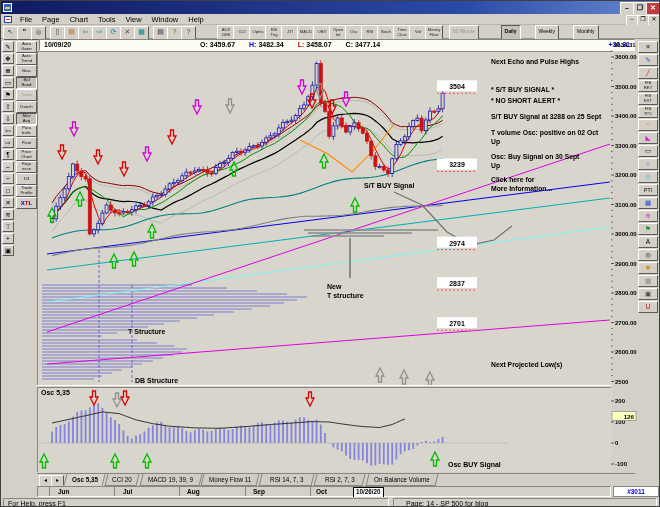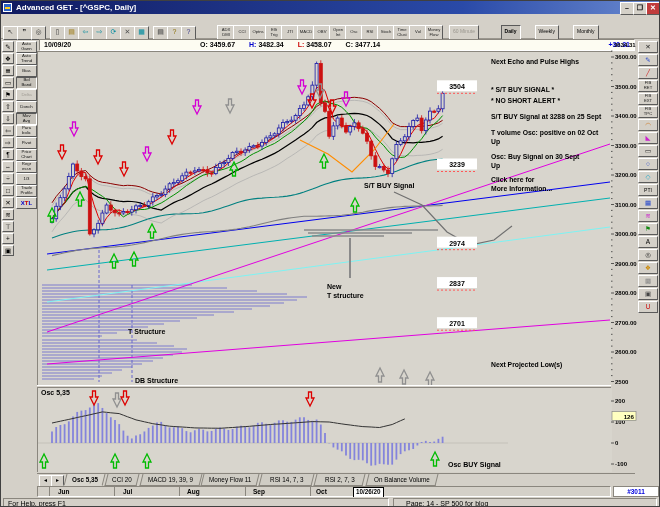--- a/index.html
+++ b/index.html
@@ -61,24 +61,30 @@
   #statusbar{position:absolute;left:0;top:496px;width:660px;height:11px;background:#d4d0c8;font-size:7px;line-height:10px;color:#000}
   .panel{position:absolute;top:1px;height:9px;border:1px solid;border-color:#8a867e #fff #fff #8a867e;box-sizing:border-box}
   svg text{font-family:"Liberation Sans",sans-serif}
 </style>
 </head>
 <body>
 
 <div id="app">
   <div id="titlebar">
     <div id="appicon"></div>
-    <span id="title">Advanced GET - [^GSPC, Daily]</span>
   <div class="winbtn" style="left: 619px;">–</div>
       <div class="winbtn" style="left: 632px;">❐</div>
       <div class="winbtn close" style="left: 645px;">✕</div>
+    </div>
+  <div id="menubar">
+    <div id="mdiicon"></div>
+    <div id="menuitems"><span class="mi">File</span><span class="mi">Page</span><span class="mi">Chart</span><span class="mi">Tools</span><span class="mi">View</span><span class="mi">Window</span><span class="mi">Help</span></div>
+  <div class="mdibtn" style="left: 625px;">–</div>
+      <div class="mdibtn" style="left: 636px;">❐</div>
+      <div class="mdibtn" style="left: 647px;">✕</div>
     </div>
   <div id="toolbar">
       <div class="tbtn" style="left: 2px; color: rgb(51, 51, 51);">↖</div>
       <div class="tbtn" style="left: 16px; color: rgb(51, 51, 51);">❞</div>
       <div class="tbtn" style="left: 30px; color: rgb(51, 51, 51);">◎</div>
       <div class="tbtn" style="left: 49px; color: rgb(51, 51, 51);">▯</div>
       <div class="tbtn" style="left: 63px; color: rgb(160, 128, 32);">▤</div>
       <div class="tbtn" style="left: 77px; color: rgb(0, 139, 158);">⇦</div>
       <div class="tbtn" style="left: 91px; color: rgb(0, 139, 158);">⇨</div>
       <div class="tbtn" style="left: 105px; color: rgb(0, 139, 158);">⟳</div>

